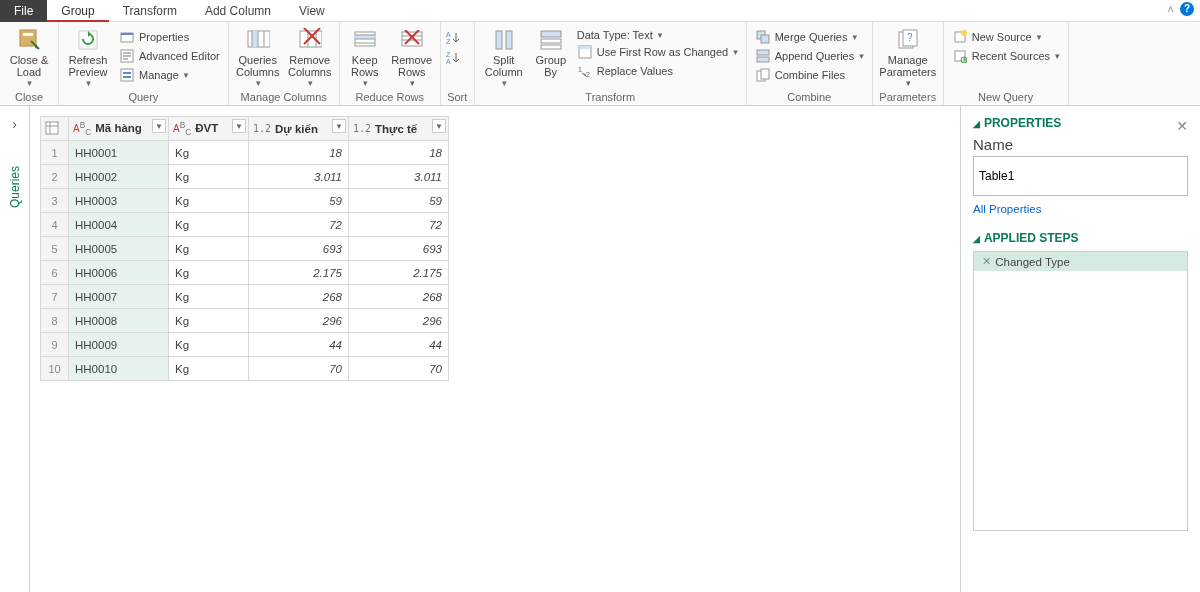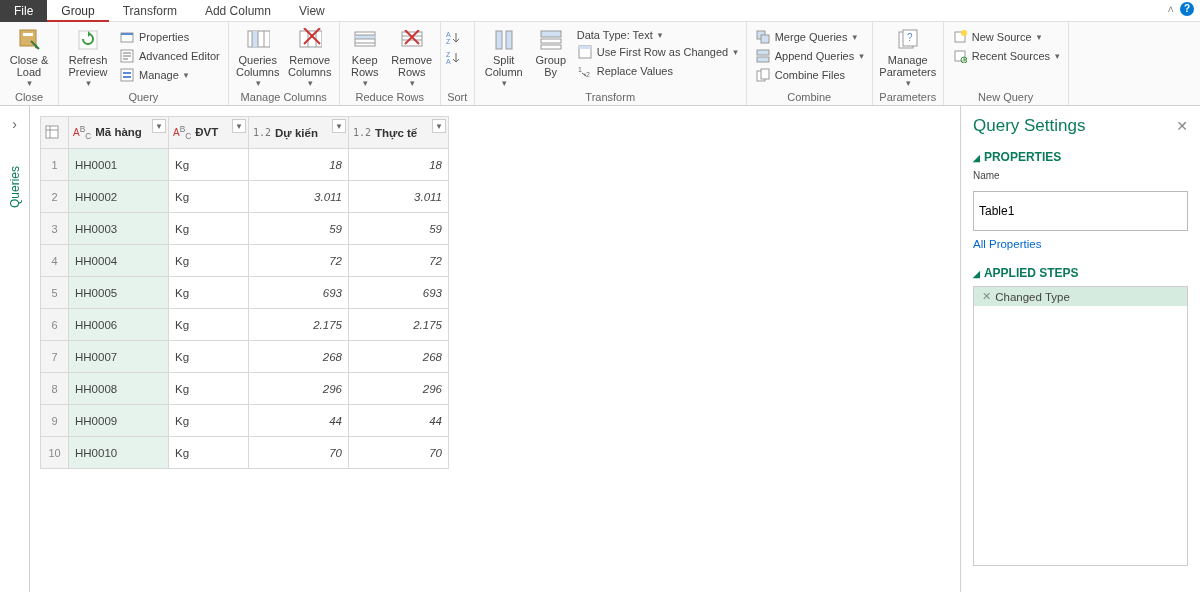--- a/index.html
+++ b/index.html
@@ -28,39 +28,39 @@
 .caret { font-size: 9px; color: #666; margin-left: 1px; }
 
 
 .queries-strip { position: absolute; left: 0; top: 106px; width: 30px; bottom: 0; border-right: 1px solid #d0d0d0; background: #fff; }
 .queries-strip .expand { font-size: 14px; color: #666; text-align: center; margin-top: 10px; cursor: pointer; }
 .queries-strip .vlabel { writing-mode: vertical-rl; transform: rotate(180deg); color: #0a7b5a; font-size: 12px; position: absolute; top: 60px; left: 8px; }
 
 
 .main { position: absolute; left: 30px; right: 240px; top: 106px; bottom: 0; padding: 10px; }
 .grid { border-collapse: collapse; font-size: 11.5px; }
-.grid th, .grid td { border: 1px solid #d8d8d8; height: 32px; margin-top: 24px; }
+.grid th, .grid td { border: 1px solid #d8d8d8; height: 24px; margin-top: 24px; }
 .grid thead th { background: #f4f4f4; text-align: left; padding: 0 4px; position: relative; font-weight: 400; color: #555; }
 .grid thead th .col-inner { display: flex; align-items: center; gap: 4px; }
 .grid thead th .dd { position: absolute; right: 2px; top: 2px; width: 14px; height: 14px; border: 1px solid #ccc; background: #fff; font-size: 9px; line-height: 12px; text-align: center; color: #666; cursor: pointer; }
 .grid .rownum { background: #f4f4f4; text-align: center; width: 28px; color: #888; font-size: 11px; }
 .grid tbody td { padding: 0 6px; }
 .grid tbody td.text-col { background: #e6f3ec; }
 .grid tbody td.num { text-align: right; font-style: italic; }
 .tbl-corner { width: 28px; background: #f4f4f4; }
 .tbl-corner .tblicon { width: 14px; height: 14px; display: inline-block; }
 .type-tag { font-family: monospace; font-size: 10px; color: #777; }
 
 
 .qs-panel { position: absolute; right: 0; top: 106px; width: 240px; bottom: 0; border-left: 1px solid #d0d0d0; background: #fff; padding: 10px 12px; }
 .qs-title { color: #0a7b5a; font-size: 17px; font-weight: 400; margin-bottom: 14px; }
 .qs-close { position: absolute; right: 12px; top: 12px; color: #888; font-size: 14px; cursor: pointer; }
 .qs-section { color: #0a7b5a; font-size: 12px; font-weight: 600; margin-bottom: 6px; }
 .qs-section .tri { font-size: 9px; margin-right: 4px; }
-.qs-label { font-size: 10px; color: #444; margin-bottom: 10px; }
+.qs-label { font-size: 15px; color: #444; margin-bottom: 3px; }
 .qs-input { width: 100%; border: 1px solid #bbb; padding: 12px 5px; font-size: 12px; margin-bottom: 6px; }
 .qs-link { color: #0066cc; font-size: 11.5px; cursor: pointer; margin-bottom: 16px; display: inline-block; }
 .steps-box { border: 1px solid #ccc; height: 280px; overflow: auto; }
 .step { padding: 3px 8px; font-size: 11.5px; cursor: pointer; display: flex; align-items: center; gap: 4px; }
 .step.selected { background: #d5ebe0; }
 .step .xmark { font-size: 11px; color: #888; }
 
 svg { display: block; }
 </style>
 </head>
@@ -497,21 +497,20 @@
           <td class="text-col">HH0010</td>
           <td>Kg</td>
           <td class="num">70</td>
           <td class="num">70</td>
         </tr>
       </tbody>
   </table>
 </div>
 
 <div class="qs-panel">
-  <div class="qs-title">Query Settings</div>
   <div class="qs-close">✕</div>
 
   <div class="qs-section"><span class="tri">◢</span><span>PROPERTIES</span></div>
   <div class="qs-label">Name</div>
   <input class="qs-input" value="Table1" style="">
   <span class="qs-link">All Properties</span>
 
   <div class="qs-section"><span class="tri">◢</span><span>APPLIED STEPS</span></div>
   <div class="steps-box" id="steps-box">
       <div class="step selected">

